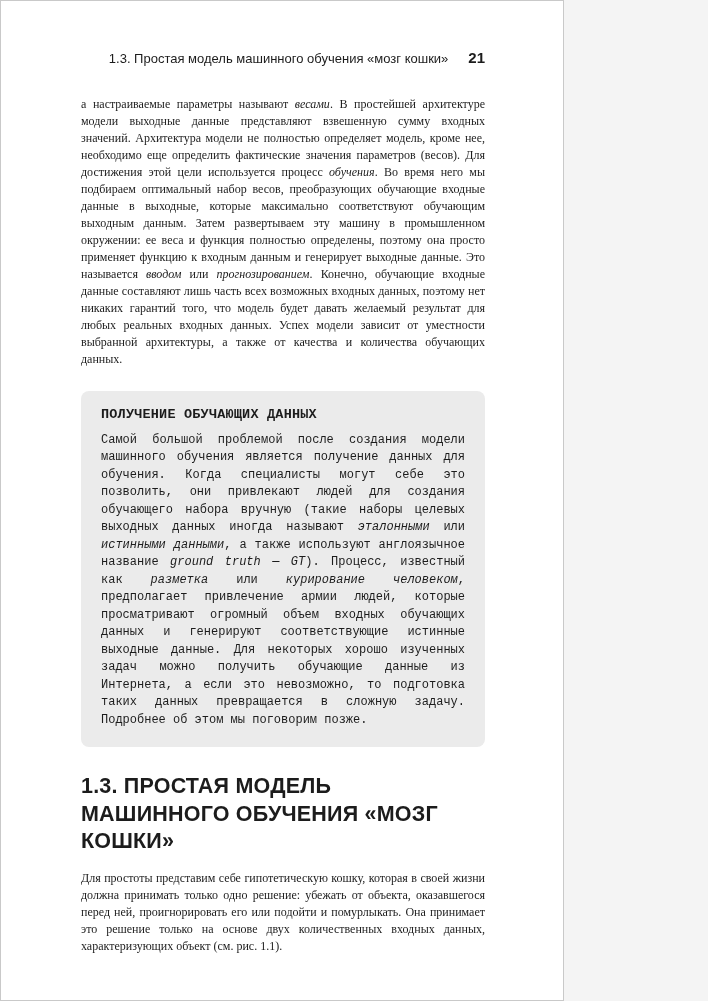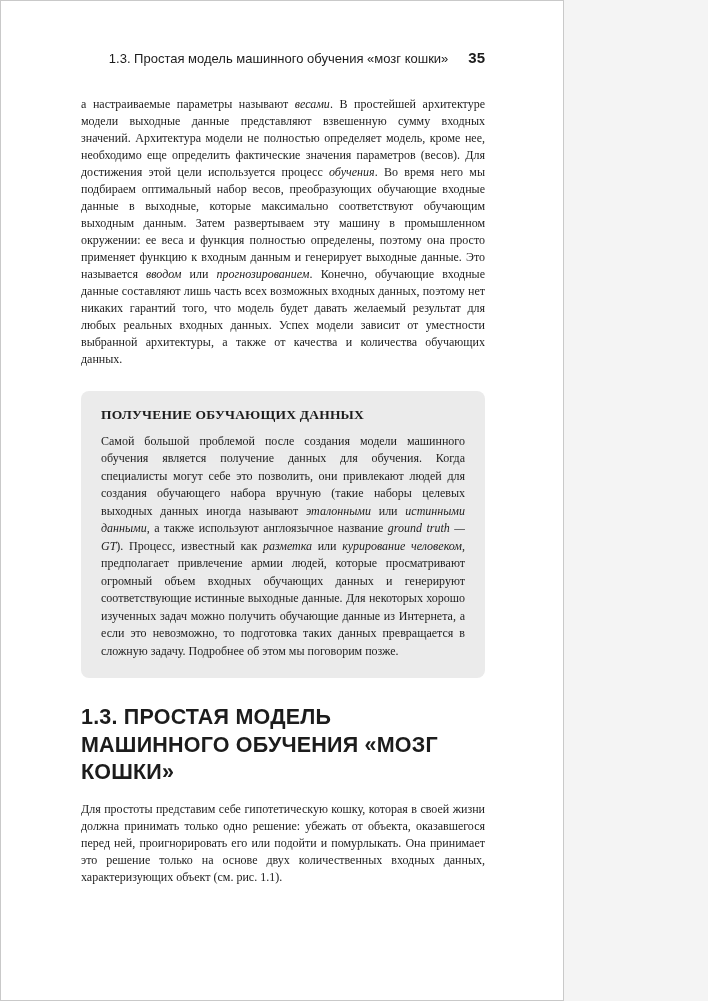--- a/index.html
+++ b/index.html
@@ -42,21 +42,21 @@
     text-align: justify;
     margin: 0;
   }
   .i { font-style: italic; }
   .mb-box { margin-bottom: 22px; }
   .info-box {
     box-sizing: border-box;
     background: #ebebeb;
     border-radius: 8px;
     padding: 16px 20px 18px 20px;
-    font-family: Liberation Serif, serif;
+    font-family: Liberation Mono, monospace;
     margin: 0 0 26px 0;
   }
   .box-title {
     font-size: 13.5px;
     font-weight: bold;
     margin: 0 0 10px 0;
     letter-spacing: 0.2px;
   }
   .box-body {
     font-size: 12px;
@@ -79,21 +79,21 @@
   }
   .after-heading { margin-bottom: 8px; }
 </style>
 </head>
 <body>
 
 <div class="page">
 
   <header class="running-head">
     <span class="rh-title">1.3. Простая модель машинного обучения «мозг кошки»</span>
-    <span class="rh-num">35</span>
+    <span class="rh-num">21</span>
   </header>
 
   <main>
 
     <p class="body-par mb-box"><span>а настраиваемые параметры называют </span><span class="i">весами</span><span>. В простейшей архитектуре модели выходные данные представляют взвешенную сумму входных значений. Архитектура модели не полностью определяет модель, кроме нее, необходимо еще определить фактические значения параметров (весов). Для достижения этой цели используется процесс </span><span class="i">обучения</span><span>. Во время него мы подбираем оптимальный набор весов, преобразующих обучающие входные данные в выходные, которые максимально соответствуют обучающим выходным данным. Затем развертываем эту машину в промышленном окружении: ее веса и функция полностью определены, поэтому она просто применяет функцию к входным данным и генерирует выходные данные. Это называется </span><span class="i">вводом</span><span> или </span><span class="i">прогнозированием</span><span>. Конечно, обучающие входные данные составляют лишь часть всех возможных входных данных, поэтому нет никаких гарантий того, что модель будет давать желаемый результат для любых реальных входных данных. Успех модели зависит от уместности выбранной архитектуры, а также от качества и количества обучающих данных.</span></p>
 
     <aside class="info-box">
       <h3 class="box-title">ПОЛУЧЕНИЕ ОБУЧАЮЩИХ ДАННЫХ</h3>
       <p class="box-body"><span>Самой большой проблемой после создания модели машинного обучения является получение данных для обучения. Когда специалисты могут себе это позволить, они привлекают людей для создания обучающего набора вручную (такие наборы целевых выходных данных иногда называют </span><span class="i">эталонными</span><span> или </span><span class="i">истинными данными</span><span>, а также используют англоязычное название </span><span class="i">ground truth — GT</span><span>). Процесс, известный как </span><span class="i">разметка</span><span> или </span><span class="i">курирование человеком</span><span>, предполагает привлечение армии людей, которые просматривают огромный объем входных обучающих данных и генерируют соответствующие истинные выходные данные. Для некоторых хорошо изученных задач можно получить обучающие данные из Интернета, а если это невозможно, то подготовка таких данных превращается в сложную задачу. Подробнее об этом мы поговорим позже.</span></p>
     </aside>

